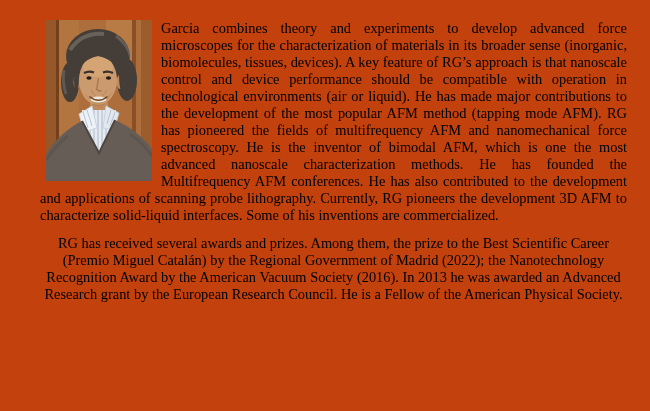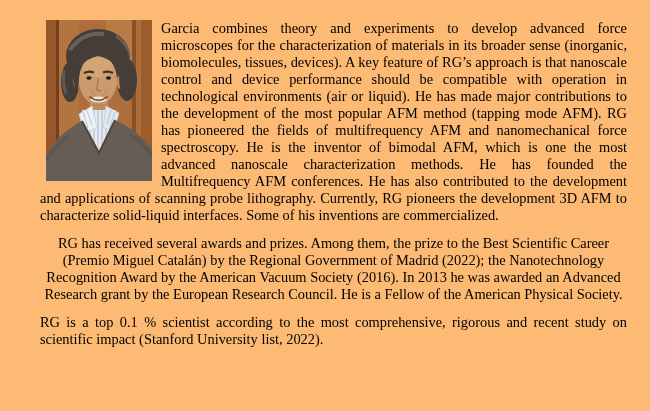--- a/index.html
+++ b/index.html
@@ -11,21 +11,21 @@
   }
   .page {
     box-sizing: border-box;
     width: 650px;
     height: 411px;
     padding: 20px 23px 0 40px;
     font-family: "Liberation Serif", "DejaVu Serif", serif;
     font-size: 14.4px;
     line-height: 17px;
     color: #000000;
-    background: #fdba74;
+    background: #c2410c;
   }
   .bio-block { margin: 0; }
   figure.portrait {
     float: left;
     width: 106px;
     height: 161px;
     margin: 0 9px 3px 6px;
     padding: 0;
   }
   figure.portrait svg { display: block; width: 106px; height: 161px; }
@@ -97,15 +97,14 @@
         <path d="M43.5,76.5 Q52.5,84 61.5,76.5" stroke="#6f4628" stroke-width="1.3" fill="none"></path>
         <path d="M47,84.5 Q52.5,87 58,84.5" stroke="#b07a50" stroke-width="1" fill="none" opacity="0.8"></path>
       </svg>
     </figure>
 
     <p class="para align-justify">Garcia combines theory and experiments to develop advanced force microscopes for the characterization of materials in its broader sense (inorganic, biomolecules, tissues, devices).  A key feature of RG’s approach is that nanoscale control and device performance should be compatible with operation in technological environments (air or liquid). He has made major contributions to the development of the most popular AFM method (tapping mode AFM). RG has pioneered the fields of multifrequency AFM and nanomechanical force spectroscopy. He is the inventor of bimodal AFM, which is one the most advanced nanoscale characterization methods. He has founded the Multifrequency AFM conferences. He has also contributed to the development and applications of scanning probe lithography. Currently, RG pioneers the development 3D AFM to characterize solid-liquid interfaces. Some of his inventions are commercialized.</p>
   </section>
 
   <p class="para align-left">RG has received several awards and prizes. Among them, the prize to the Best Scientific Career (Premio Miguel Catalán) by the Regional Government of Madrid (2022); the Nanotechnology Recognition Award by the American Vacuum Society (2016). In 2013 he was awarded an Advanced Research grant by the European Research Council.  He is a Fellow of the American Physical Society.</p>
 
-  <p class="para align-justify">RG is a top 0.1 % scientist according to the most comprehensive, rigorous and recent study on scientific impact (Stanford University list, 2022).</p>
 
 </div>
 
 </body></html>

